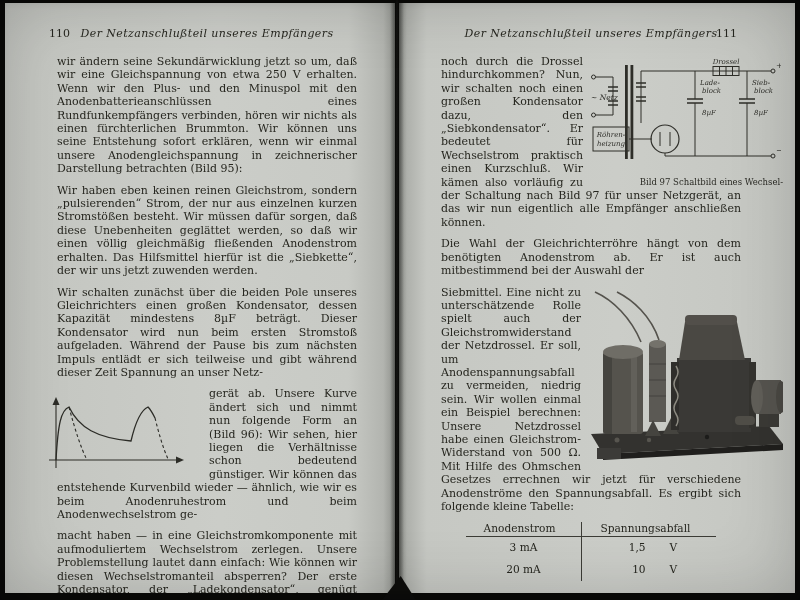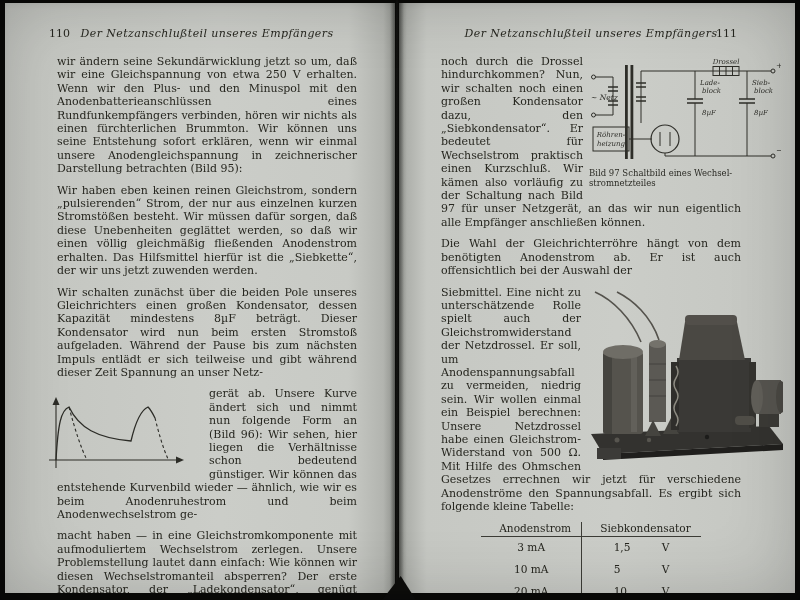--- a/index.html
+++ b/index.html
@@ -21,28 +21,28 @@
   .pagehead .title{font-style:italic;letter-spacing:.4px;}
   .pagehead .num{position:absolute;top:0;font-style:normal;}
   .page.left .pagehead .num{left:0;}
   .page.right .pagehead .num{right:12px;}
 
   p.body{font-size:11px;line-height:13.4px;text-align:justify;margin:8px;}
   .flow{overflow:visible;}
   .fig{float:left;margin:3px 8px 2px -8px;}
   .figr{float:right;margin:2px -34px 2px 6px;}
   .figr.photo{margin-right:-36px;}
-  .caption{font-size:8.5px;line-height:10px;text-align:left;margin-top:1px;color:#2b2b25;}
+  .caption{font-size:8.5px;line-height:10px;text-align:right;margin-top:10px;color:#2b2b25;}
   svg{display:block;}
 
   table.dtable{clear:both;border-collapse:collapse;margin:9px auto 0 auto;font-size:10.6px;color:#26261f;}
-  table.dtable th{font-weight:normal;padding:0 10px 2px 18px;border-bottom:1px solid #3c3c36;}
+  table.dtable th{font-weight:normal;padding:0 26px 2px 18px;border-bottom:1px solid #3c3c36;}
   table.dtable td{padding:4px 18px;line-height:13.6px;text-align:center;}
   table.dtable .c2{border-left:1.1px solid #3c3c36;}
-  table.dtable .val{display:inline-block;min-width:24px;text-align:left;margin-right:24px;}
+  table.dtable .val{display:inline-block;min-width:24px;text-align:right;margin-right:24px;}
   table.dtable .unit{display:inline-block;}
 </style>
 </head>
 <body>
 
 <div class="spread">
 
   <div class="page left">
     <div class="pagehead">
       <span class="num">110</span>
@@ -119,27 +119,26 @@
           <text x="113" y="36" font-size="7" font-style="italic" fill="#2e2e29">block</text>
           <text x="113" y="58" font-size="7" font-style="italic" fill="#2e2e29">8µF</text>
           <text x="163" y="28" font-size="7" font-style="italic" fill="#2e2e29">Sieb-</text>
           <text x="165" y="36" font-size="7" font-style="italic" fill="#2e2e29">block</text>
           <text x="165" y="58" font-size="7" font-style="italic" fill="#2e2e29">8µF</text>
           <text x="187" y="11" font-size="8" fill="#2e2e29">+</text>
           <text x="187" y="96" font-size="8" fill="#2e2e29">−</text>
         </svg>
         <div class="caption">
           <div>Bild 97  Schaltbild eines Wechsel-</div>
-          <div>stromnetzteiles</div>
         </div>
       </div>
       <p class="body">noch durch die Drossel hindurchkommen? Nun, wir schalten noch einen großen Kondensator dazu, den „Siebkondensator“. Er bedeutet für Wechselstrom praktisch einen Kurzschluß. Wir kämen also vorläufig zu der Schaltung nach Bild 97 für unser Netzgerät, an das wir nun eigentlich alle Empfänger anschließen können.</p>
     </div>
 
-    <p class="body">Die Wahl der Gleichrichterröhre hängt von dem benötigten Anodenstrom ab. Er ist auch offensichtlich bei der Auswahl der</p>
+    <p class="body">Die Wahl der Gleichrichterröhre hängt von dem benötigten Anodenstrom ab. Er ist auch mitbestimmend bei der Auswahl der</p>
 
     <div class="flow">
       <div class="figr photo" style="width:198px">
         <svg width="196" height="176" viewBox="0 0 196 176">
           <g fill="none" stroke="#54524c" stroke-width="1.6">
             <path d="M54,54 C44,30 26,12 8,4"></path>
             <path d="M72,52 C64,28 46,12 30,4"></path>
           </g>
           <polygon points="4,146 182,138 196,156 16,166" fill="#33322f"></polygon>
           <polygon points="16,166 196,156 196,162 16,172" fill="#201f1d"></polygon>
@@ -168,33 +167,29 @@
           <circle cx="120" cy="149" r="2.2" fill="#1c1c1a"></circle>
           <circle cx="62" cy="152" r="2.2" fill="#57554f"></circle>
         </svg>
       </div>
       <p class="body">Siebmittel. Eine nicht zu unterschätzende Rolle spielt auch der Gleichstromwiderstand der Netzdrossel. Er soll, um Anodenspannungsabfall zu vermeiden, niedrig sein. Wir wollen einmal ein Beispiel berechnen: Unsere Netzdrossel habe einen Gleichstrom-Widerstand von 500 Ω. Mit Hilfe des Ohmschen Gesetzes errechnen wir jetzt für verschiedene Anodenströme den Spannungsabfall. Es ergibt sich folgende kleine Tabelle:</p>
 
       <table class="dtable">
         <thead>
           <tr>
             <th>Anodenstrom</th>
-            <th class="c2">Siebkondensator</th>
+            <th class="c2">Spannungsabfall</th>
           </tr>
         </thead>
         <tbody>
           <tr>
             <td>3 mA</td>
             <td class="c2"><span class="val">1,5</span><span class="unit">V</span></td>
           </tr>
           <tr>
-            <td>10 mA</td>
-            <td class="c2"><span class="val">5</span><span class="unit">V</span></td>
-          </tr>
-          <tr>
             <td>20 mA</td>
             <td class="c2"><span class="val">10</span><span class="unit">V</span></td>
           </tr>
 
         </tbody>
       </table>
     </div>
   </div>
 
   <div class="gutter"></div>

